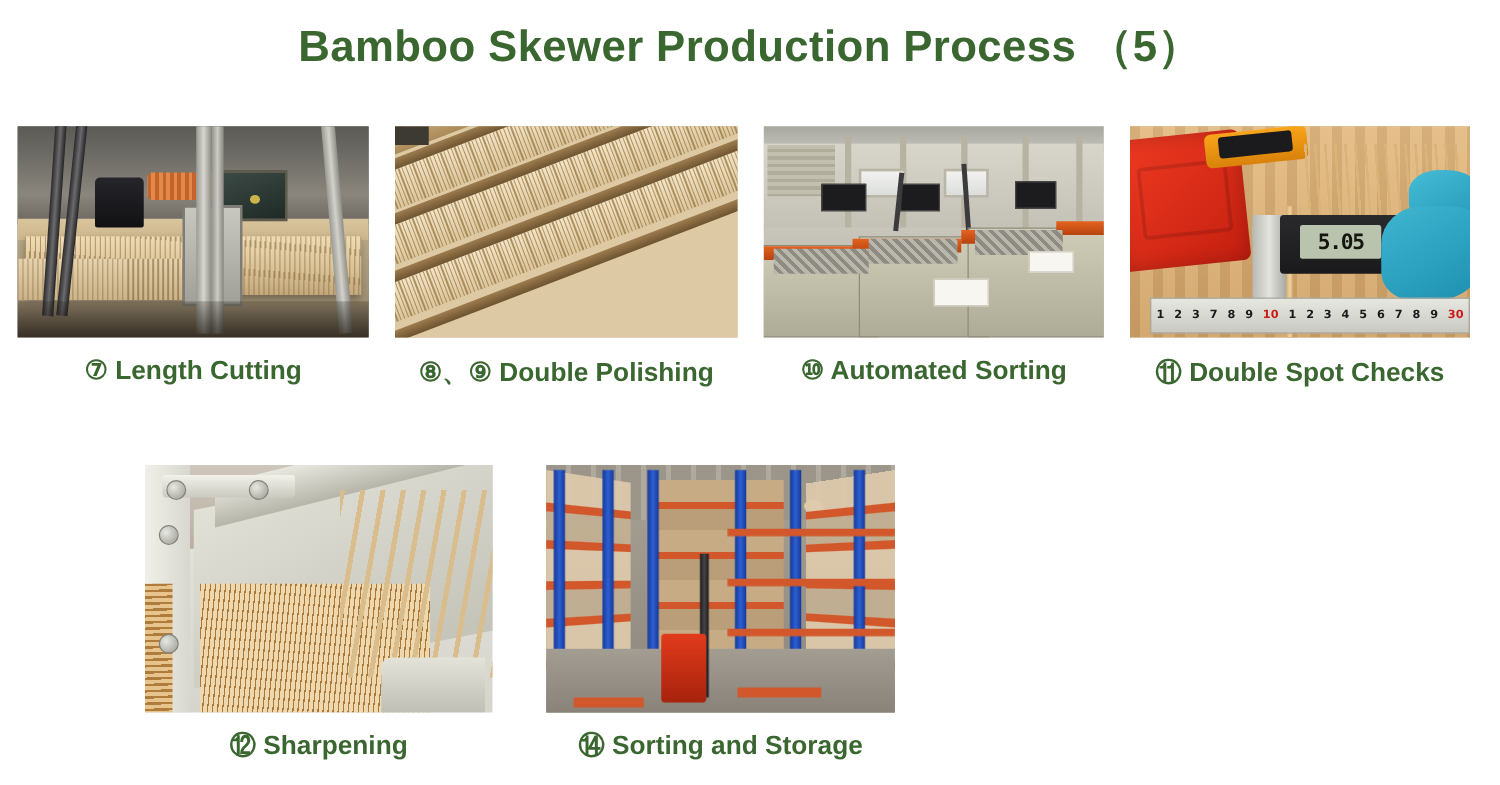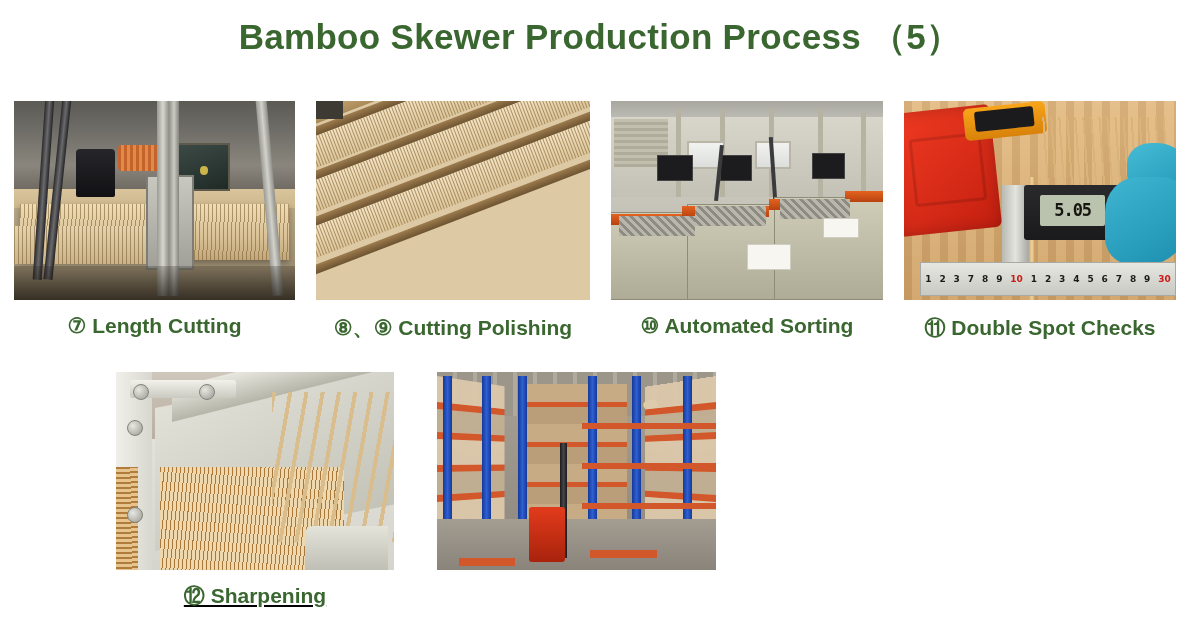--- a/index.html
+++ b/index.html
@@ -39,29 +39,29 @@
   }
   .row-top    { top: 101px; left: 14px;  width: 1174px; }
   .row-bottom { top: 372px; left: 116px; width: 968px;  }
 
   .cell {
     display: flex;
     flex-direction: column;
     align-items: center;
   }
   .row-top .cell    { margin-right: 21px; }
-  .row-bottom .cell { margin-right: 43px; text-decoration: underline; }
+  .row-bottom .cell { margin-right: 43px; }
   .cell:last-child  { margin-right: 0; }
 
   .photo {
     position: relative;
     overflow: hidden;
     background: #cfc9bf;
     width: 280px;
-    height: 199px;
+    height: 169px;
   }
   .photo.p1 { width: 281px; }
   .photo.p2 { width: 274px; }
   .photo.p3 { width: 272px; }
   .photo.p4 { width: 272px; }
   .photo.p5 { width: 278px; height: 198px; }
   .photo.p6 { width: 279px; height: 198px; }
   .photo.p7 { width: 279px; height: 198px; }
 
   .caption {
@@ -501,21 +501,21 @@
       <div class="sawdust" style="top:26px;transform:rotate(-21deg)"></div>
       <div class="rail" style="top:52px;transform:rotate(-21deg)"></div>
       <div class="lane" style="top:62px;transform:rotate(-21deg)"></div>
       <div class="rail" style="top:96px;transform:rotate(-21deg)"></div>
       <div class="lane" style="top:106px;transform:rotate(-21deg)"></div>
       <div class="rail" style="top:142px;transform:rotate(-21deg)"></div>
       <div class="lane" style="top:152px;transform:rotate(-21deg)"></div>
       <div class="rail" style="top:190px;transform:rotate(-21deg)"></div>
       <div class="darkcorner"></div>
     </div>
-    <div class="caption">⑧、⑨ Cutting Polishing</div>
+    <div class="caption">⑧、⑨ Double Polishing</div>
   </div>
 
   <div class="cell">
     <div class="photo p3">
       <div class="ceiling"></div>
       <div class="wall"></div>
       <div class="shutter"></div>
       <div class="beam" style="left:24%"></div>
       <div class="beam" style="left:40%"></div>
       <div class="beam" style="left:58%"></div>
@@ -626,14 +626,15 @@
       <div class="upright" style="left:88%"></div>
       <div class="beamh" style="left:52%;top:26%;width:48%"></div>
       <div class="beamh" style="left:52%;top:46%;width:48%"></div>
       <div class="beamh" style="left:52%;top:66%;width:48%"></div>
       <div class="floor"></div>
       <div class="mast"></div>
       <div class="forklift"></div>
       <div class="pallet" style="left:8%;bottom:2%;width:20%"></div>
       <div class="pallet" style="left:55%;bottom:6%;width:24%"></div>
     </div>
+    <div class="caption">⑭ Sorting and Storage</div>
   </div>
 </div>
 
 </body></html>

